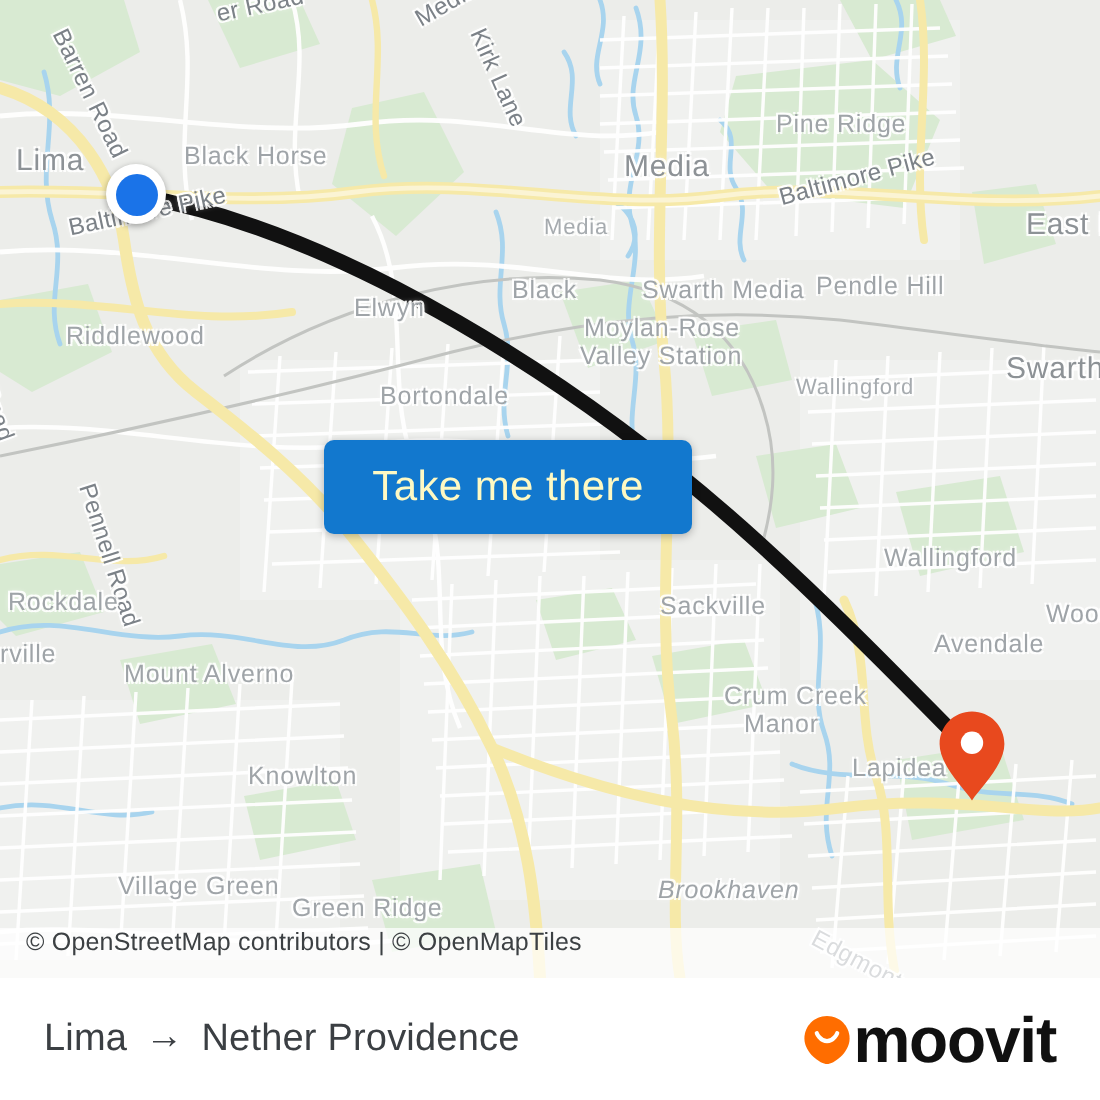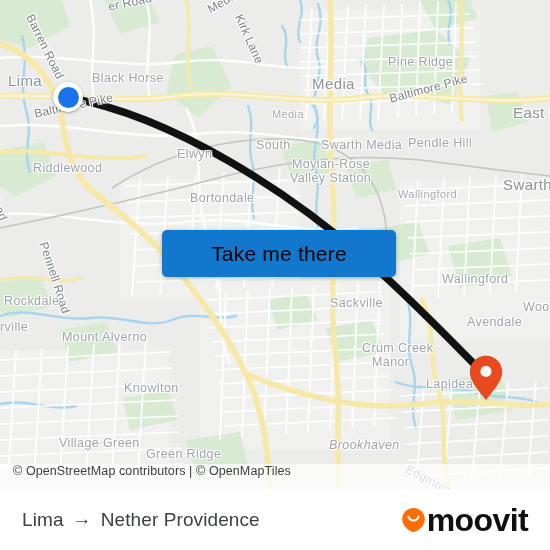--- a/index.html
+++ b/index.html
@@ -72,27 +72,27 @@
   }
   .marker-end {
     position: absolute;
     width: 34px; height: 46px;
   }
 
   
   #cta {
     position: absolute;
     left: 162px;
-    top: 230px;
-    width: 234px;
+    top: 220px;
+    width: 184px;
     height: 47px;
     background: #1278ce;
     border: none;
     border-radius: 5px;
-    color: #000000;
+    color: #fef9c3;
     font-family: "Liberation Sans", sans-serif;
     font-size: 21px;
     letter-spacing: .2px;
     cursor: pointer;
     box-shadow: 0 1px 4px rgba(0,0,0,.28);
   }
 
   
   #attribution {
     position: absolute;
@@ -273,21 +273,21 @@
         <div class="lbl road" style="left: 36px; top: 12px; transform: rotate(64deg); transform-origin: left top;">Barren Road</div>
         <div class="lbl road" style="left: 245px; top: 12px; transform: rotate(66deg); transform-origin: left top;">Kirk Lane</div>
         <div class="lbl place" style="left: 388px; top: 55px;">Pine Ridge</div>
         <div class="lbl big" style="left: 8px; top: 72px;">Lima</div>
         <div class="lbl place" style="left: 92px; top: 71px;">Black Horse</div>
         <div class="lbl big" style="left: 312px; top: 75px;">Media</div>
         <div class="lbl road" style="left: 388px; top: 92px; transform: rotate(-15deg); transform-origin: left top;">Baltimore Pike</div>
         <div class="lbl big" style="left: 513px; top: 104px;">East Ba</div>
         <div class="lbl road" style="left: 33px; top: 107px; transform: rotate(-12deg); transform-origin: left top;">Baltimore Pike</div>
         <div class="lbl tiny" style="left: 272px; top: 108px;">Media</div>
-        <div class="lbl place" style="left: 256px; top: 138px;">South</div>
+        <div class="lbl place" style="left: 256px; top: 138px;">Black</div>
         <div class="lbl place" style="left: 321px; top: 138px;">Swarth Media</div>
         <div class="lbl place" style="left: 408px; top: 136px;">Pendle Hill</div>
         <div class="lbl place" style="left: 177px; top: 147px;">Elwyn</div>
         <div class="lbl place" style="left: 292px; top: 157px;">Moylan-Rose</div>
         <div class="lbl place" style="left: 33px; top: 161px;">Riddlewood</div>
         <div class="lbl place" style="left: 290px; top: 171px;">Valley Station</div>
         <div class="lbl big" style="left: 503px; top: 176px;">Swarth</div>
         <div class="lbl road" style="left: 0px; top: 190px; transform: rotate(70deg); transform-origin: left top;">Road</div>
         <div class="lbl tiny" style="left: 398px; top: 188px;">Wallingford</div>
         <div class="lbl place" style="left: 190px; top: 191px; text-align: center;">Bortondale</div>

